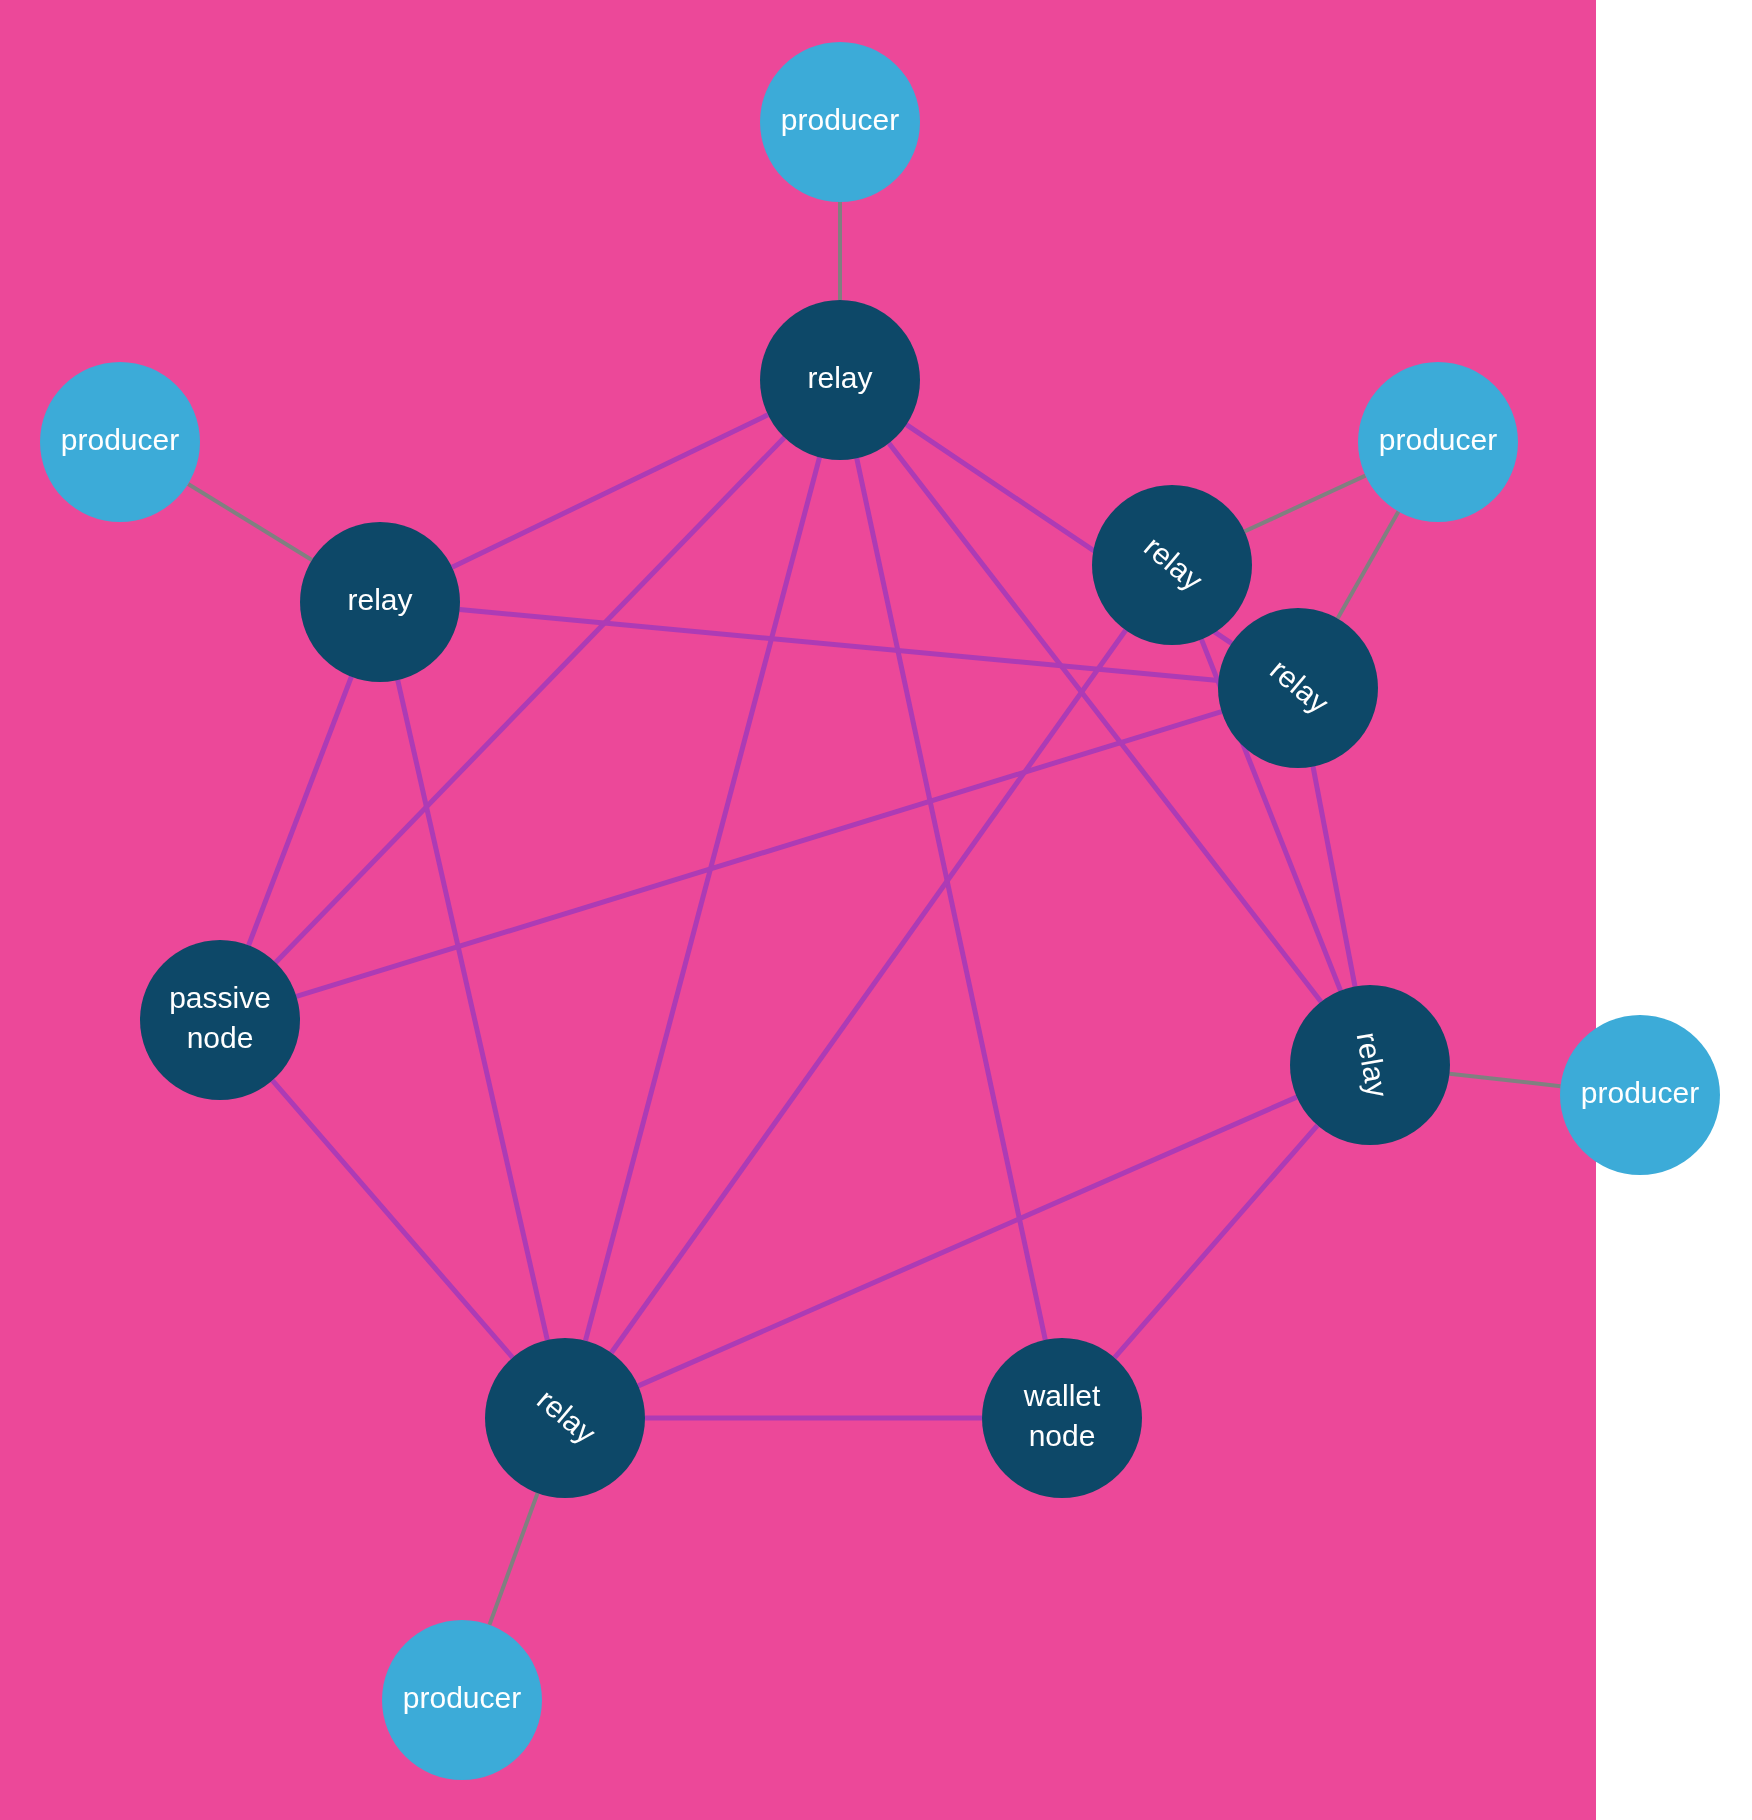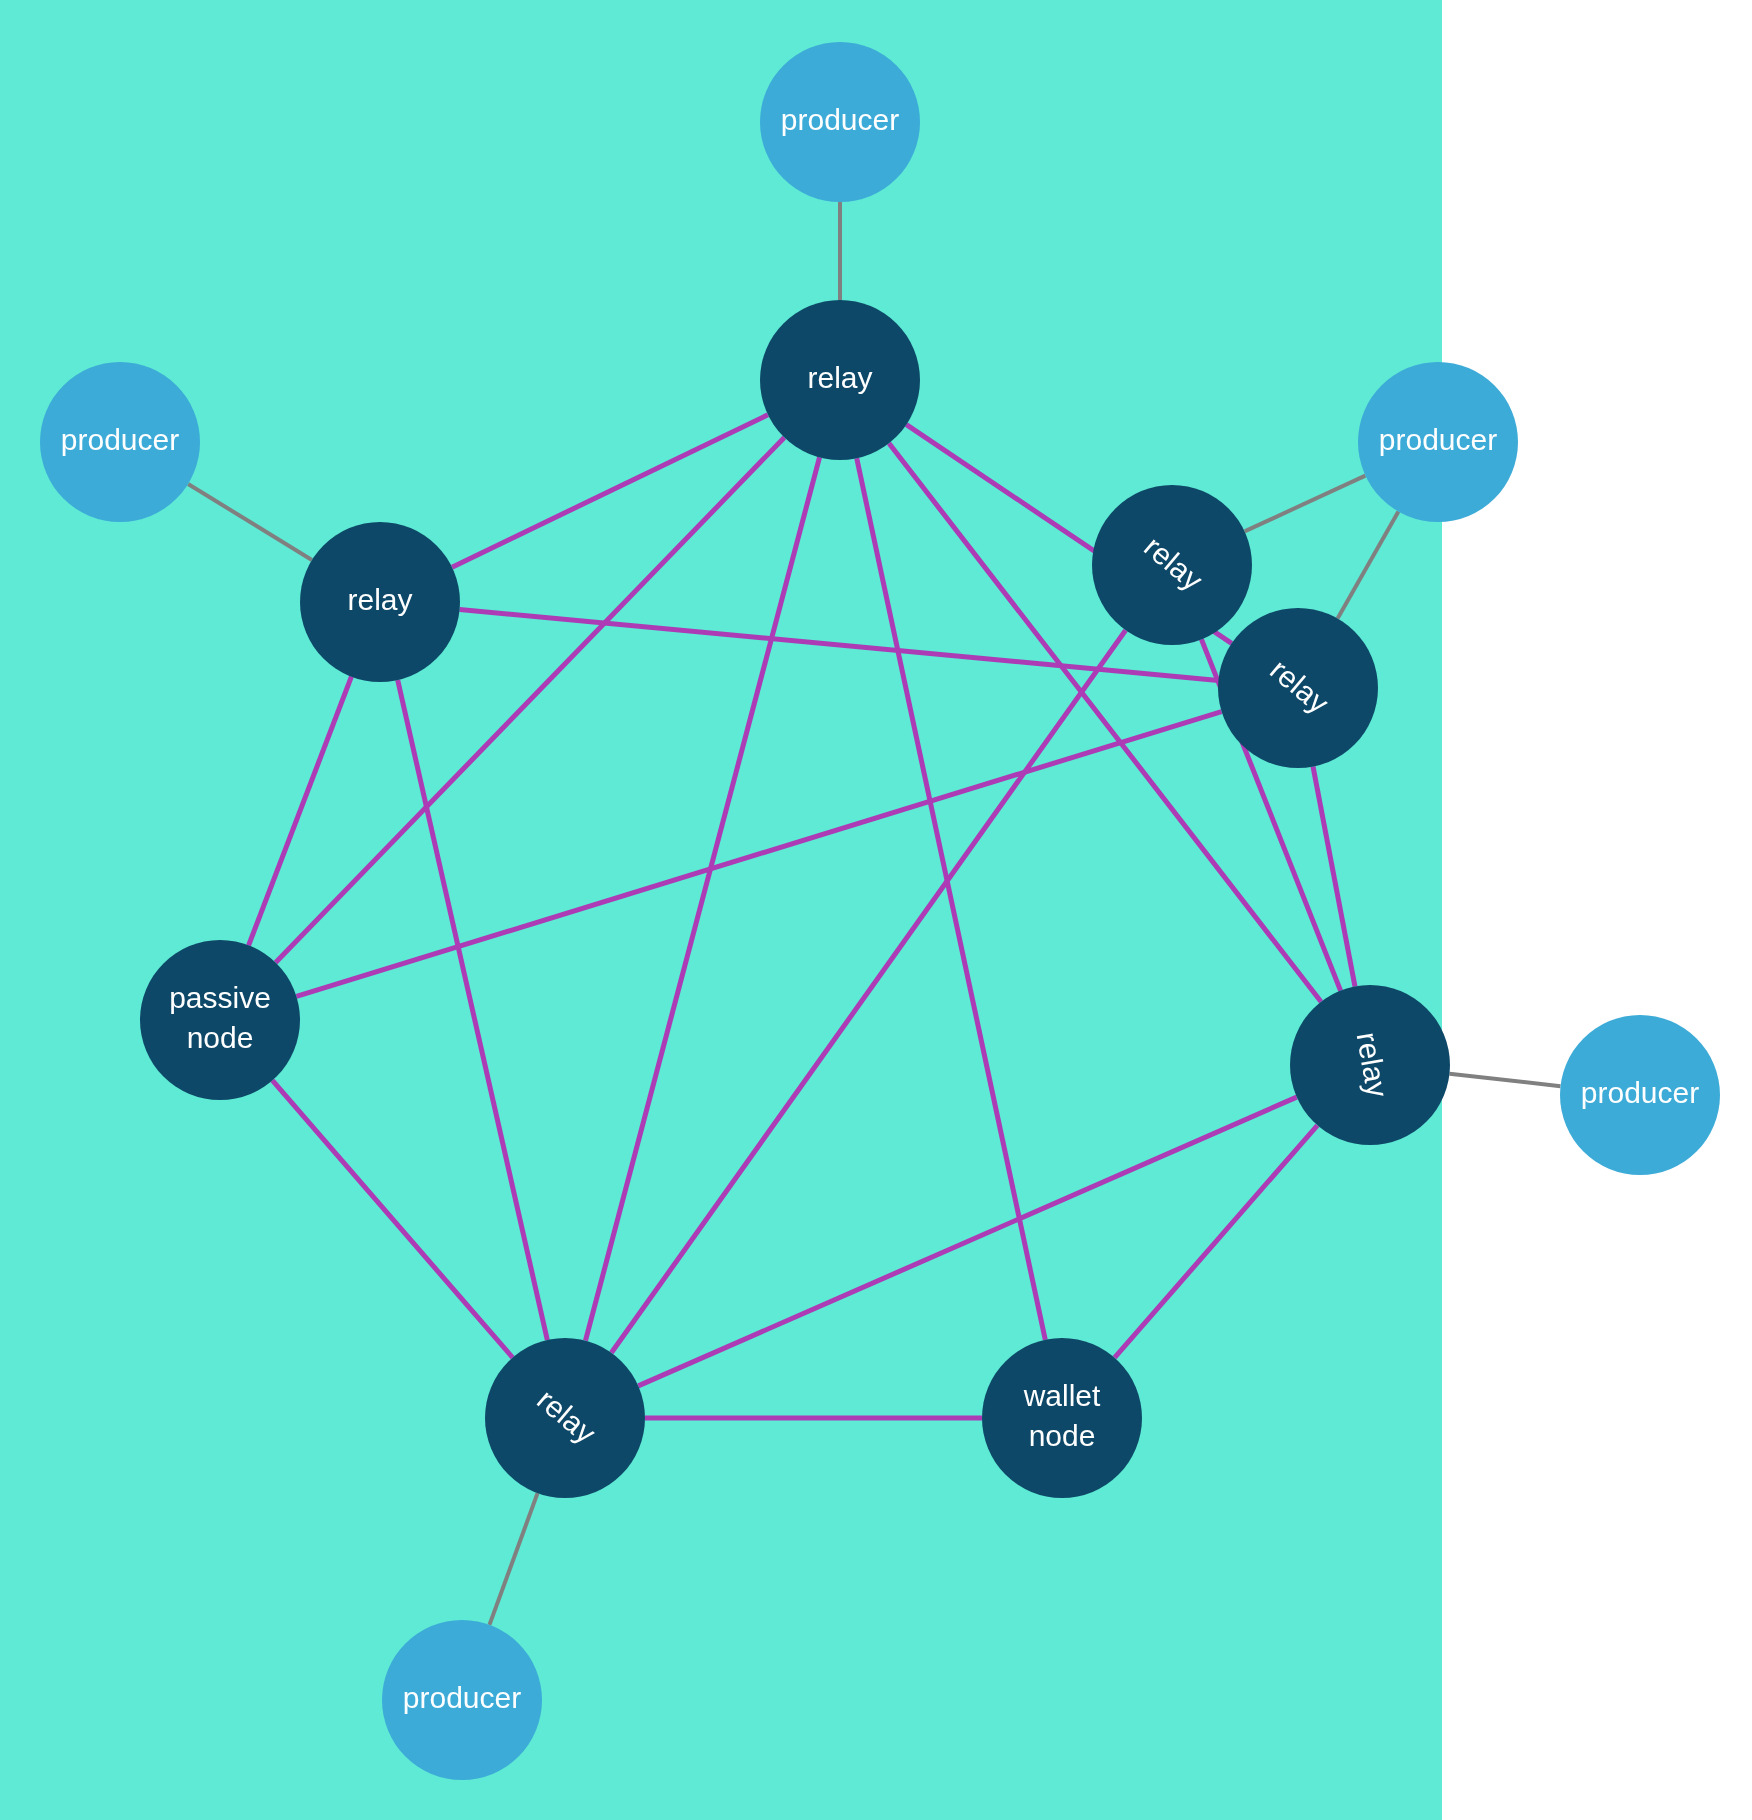--- a/index.html
+++ b/index.html
@@ -9,23 +9,23 @@
     background: #ffffff;
   }
   body {
     width: 1752px;
     height: 1820px;
     font-family: "Liberation Sans", "DejaVu Sans", sans-serif;
     overflow: hidden;
   }
   #graph-root {
     position: relative;
-    width: 1442px;
+    width: 1596px;
     height: 1820px;
-    background: #5eead4;
+    background: #ec4899;
   }
   svg#network-canvas {
     display: block;
     width: 1752px;
     height: 1820px;
   }
   .node-label {
     fill: #ffffff;
     font-family: "Liberation Sans", "DejaVu Sans", sans-serif;
     font-size: 30px;

